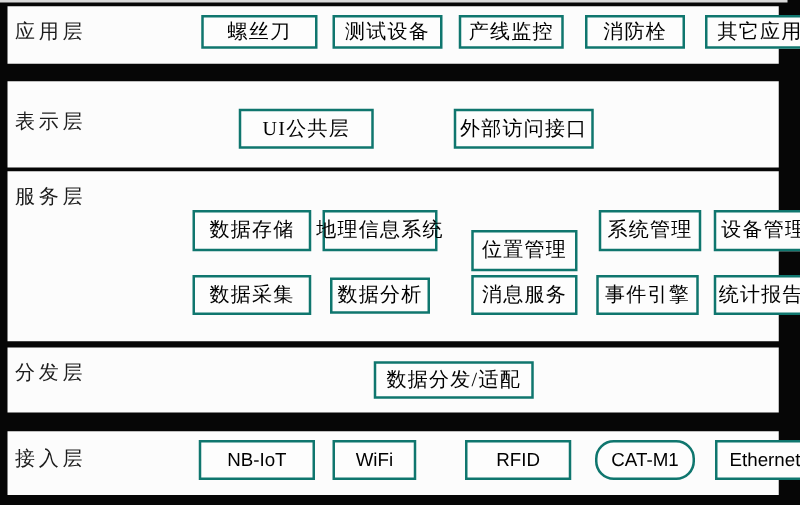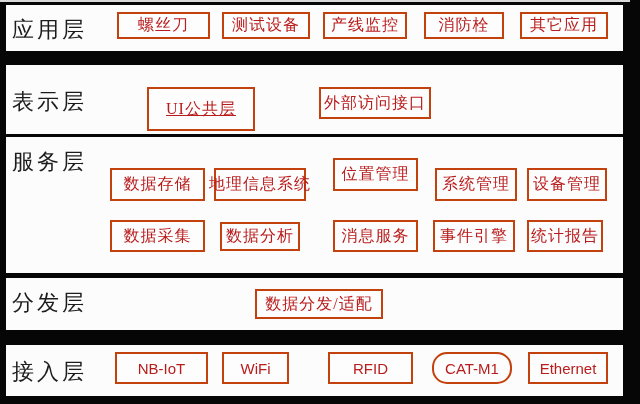--- a/index.html
+++ b/index.html
@@ -5,25 +5,25 @@
   html,body{margin:0;padding:0;background:#000;}
   #canvas{position:relative;width:640px;height:404px;background:#060606;overflow:hidden;
           font-family:"Liberation Serif",serif;}
   .top-strip{position:absolute;left:0;top:0;width:630px;height:2px;background:#d9d9d9;}
   .band{position:absolute;left:6px;width:617px;background:#fcfcfc;}
   .band-1{top:5px;height:46px;}
   .band-2{top:65px;height:69px;}
   .band-3{top:137px;height:136px;}
   .band-4{top:278px;height:52px;}
   .band-5{top:345px;height:51px;}
-  .layer-label{position:absolute;font-size:22px;color:#1c1c1c;letter-spacing:3px;
+  .layer-label{position:absolute;font-size:16px;color:#1c1c1c;letter-spacing:3px;
                white-space:nowrap;z-index:3;}
-  .node{position:absolute;box-sizing:border-box;border:2px solid #c2410c;background:#fdfdfd;
-        display:flex;align-items:center;justify-content:center;font-size:16px;color:#b91c1c;
-        white-space:nowrap;z-index:2;letter-spacing:1px;}
+  .node{position:absolute;box-sizing:border-box;border:2px solid #0f766e;background:#fdfdfd;
+        display:flex;align-items:center;justify-content:center;font-size:16px;color:#000000;
+        white-space:nowrap;z-index:2;letter-spacing:1px;margin-left:44px;}
   .node.sans{font-family:"Liberation Sans",sans-serif;font-size:15px;letter-spacing:0;}
   .node.overflow-text{overflow:visible;}
 </style>
 </head>
 <body>
 
 <div id="canvas">
   <div class="top-strip"></div>
 
   <div class="band band-1"></div>
@@ -37,26 +37,26 @@
   <div class="layer-label" style="left:12px;top:147px;">服务层</div>
   <div class="layer-label" style="left:12px;top:288px;">分发层</div>
   <div class="layer-label" style="left:12px;top:357px;">接入层</div>
 
   <div class="node" style="left:117px;top:12px;width:93px;height:27px;">螺丝刀</div>
   <div class="node" style="left:222px;top:12px;width:88px;height:27px;">测试设备</div>
   <div class="node" style="left:323px;top:12px;width:84px;height:27px;">产线监控</div>
   <div class="node" style="left:424px;top:12px;width:80px;height:27px;">消防栓</div>
   <div class="node" style="left:520px;top:12px;width:88px;height:27px;">其它应用</div>
 
-  <div class="node" style="left:147px;top:87px;width:108px;height:44px;text-decoration:underline;">UI公共层</div>
+  <div class="node" style="left:147px;top:87px;width:108px;height:32px;">UI公共层</div>
   <div class="node" style="left:319px;top:87px;width:112px;height:32px;">外部访问接口</div>
 
   <div class="node" style="left:110px;top:168px;width:95px;height:33px;">数据存储</div>
   <div class="node overflow-text" style="left:214px;top:168px;width:92px;height:33px;">地理信息系统</div>
-  <div class="node" style="left:333px;top:158px;width:85px;height:33px;">位置管理</div>
+  <div class="node" style="left:333px;top:184px;width:85px;height:33px;">位置管理</div>
   <div class="node" style="left:435px;top:168px;width:82px;height:33px;">系统管理</div>
   <div class="node" style="left:527px;top:168px;width:80px;height:33px;">设备管理</div>
 
   <div class="node" style="left:110px;top:220px;width:95px;height:32px;">数据采集</div>
   <div class="node" style="left:220px;top:222px;width:80px;height:29px;">数据分析</div>
   <div class="node" style="left:333px;top:220px;width:85px;height:32px;">消息服务</div>
   <div class="node" style="left:433px;top:220px;width:82px;height:32px;">事件引擎</div>
   <div class="node" style="left:527px;top:220px;width:76px;height:32px;">统计报告</div>
 
   <div class="node" style="left:255px;top:289px;width:128px;height:30px;">数据分发/适配</div>

